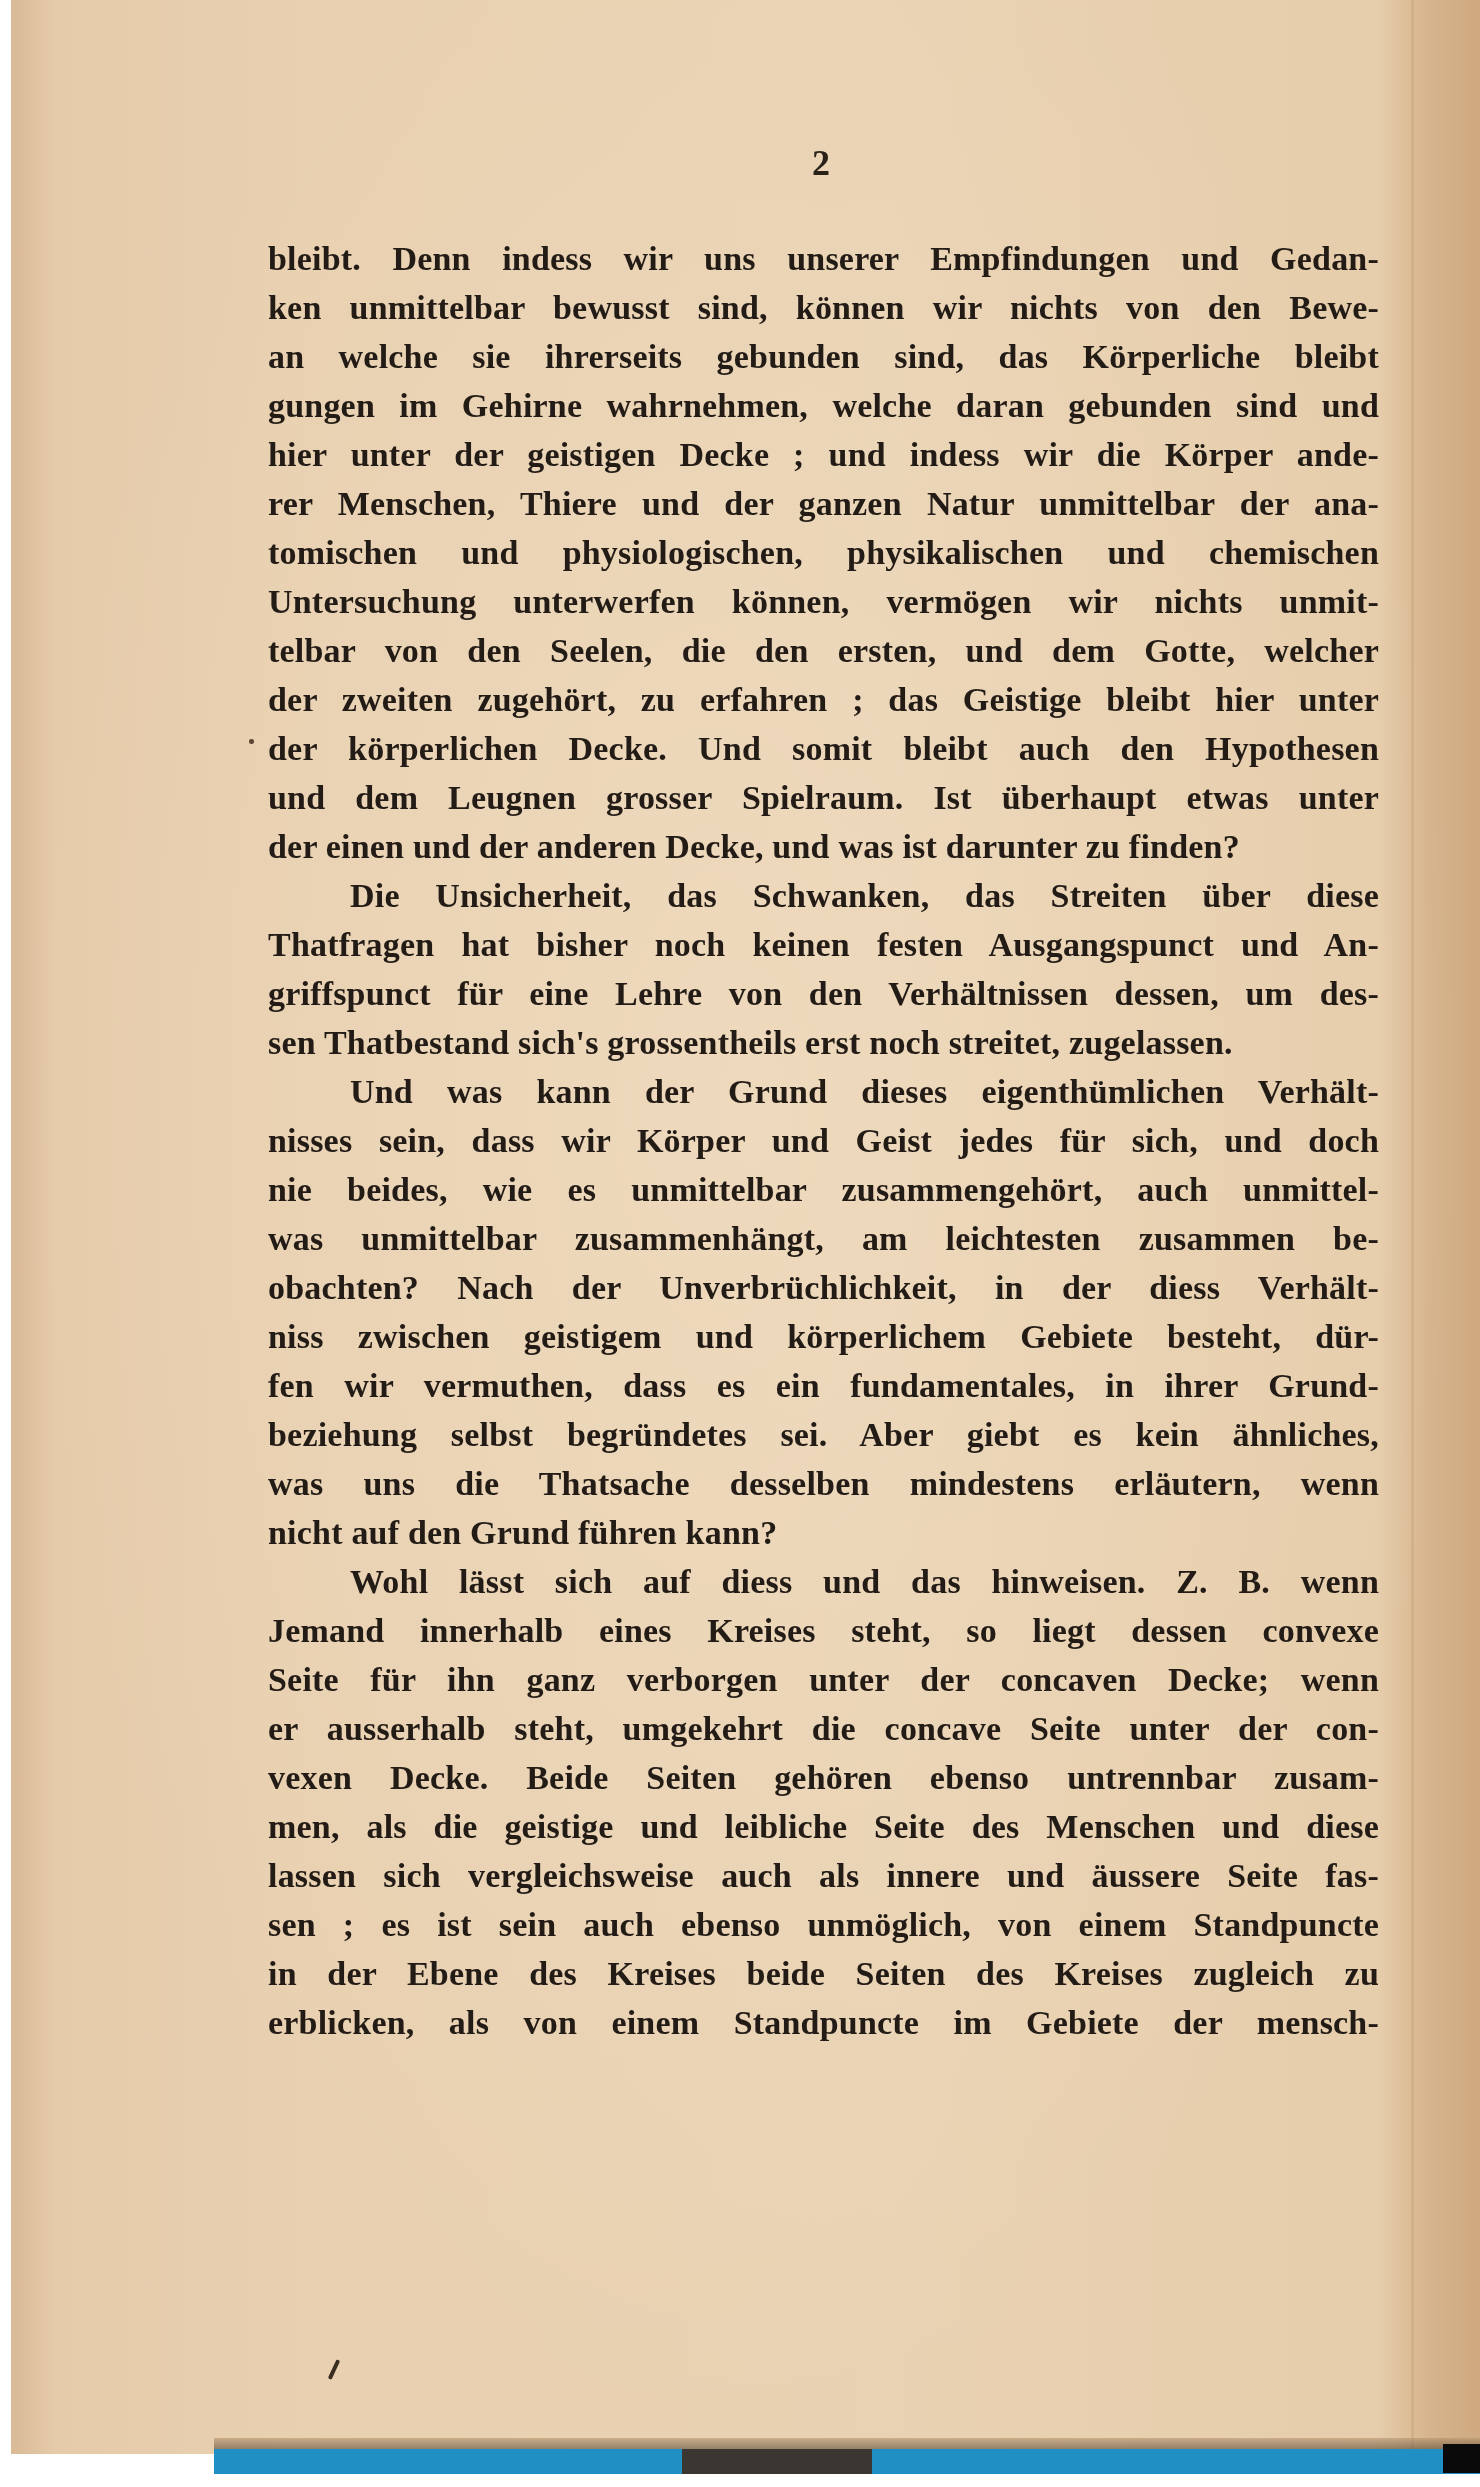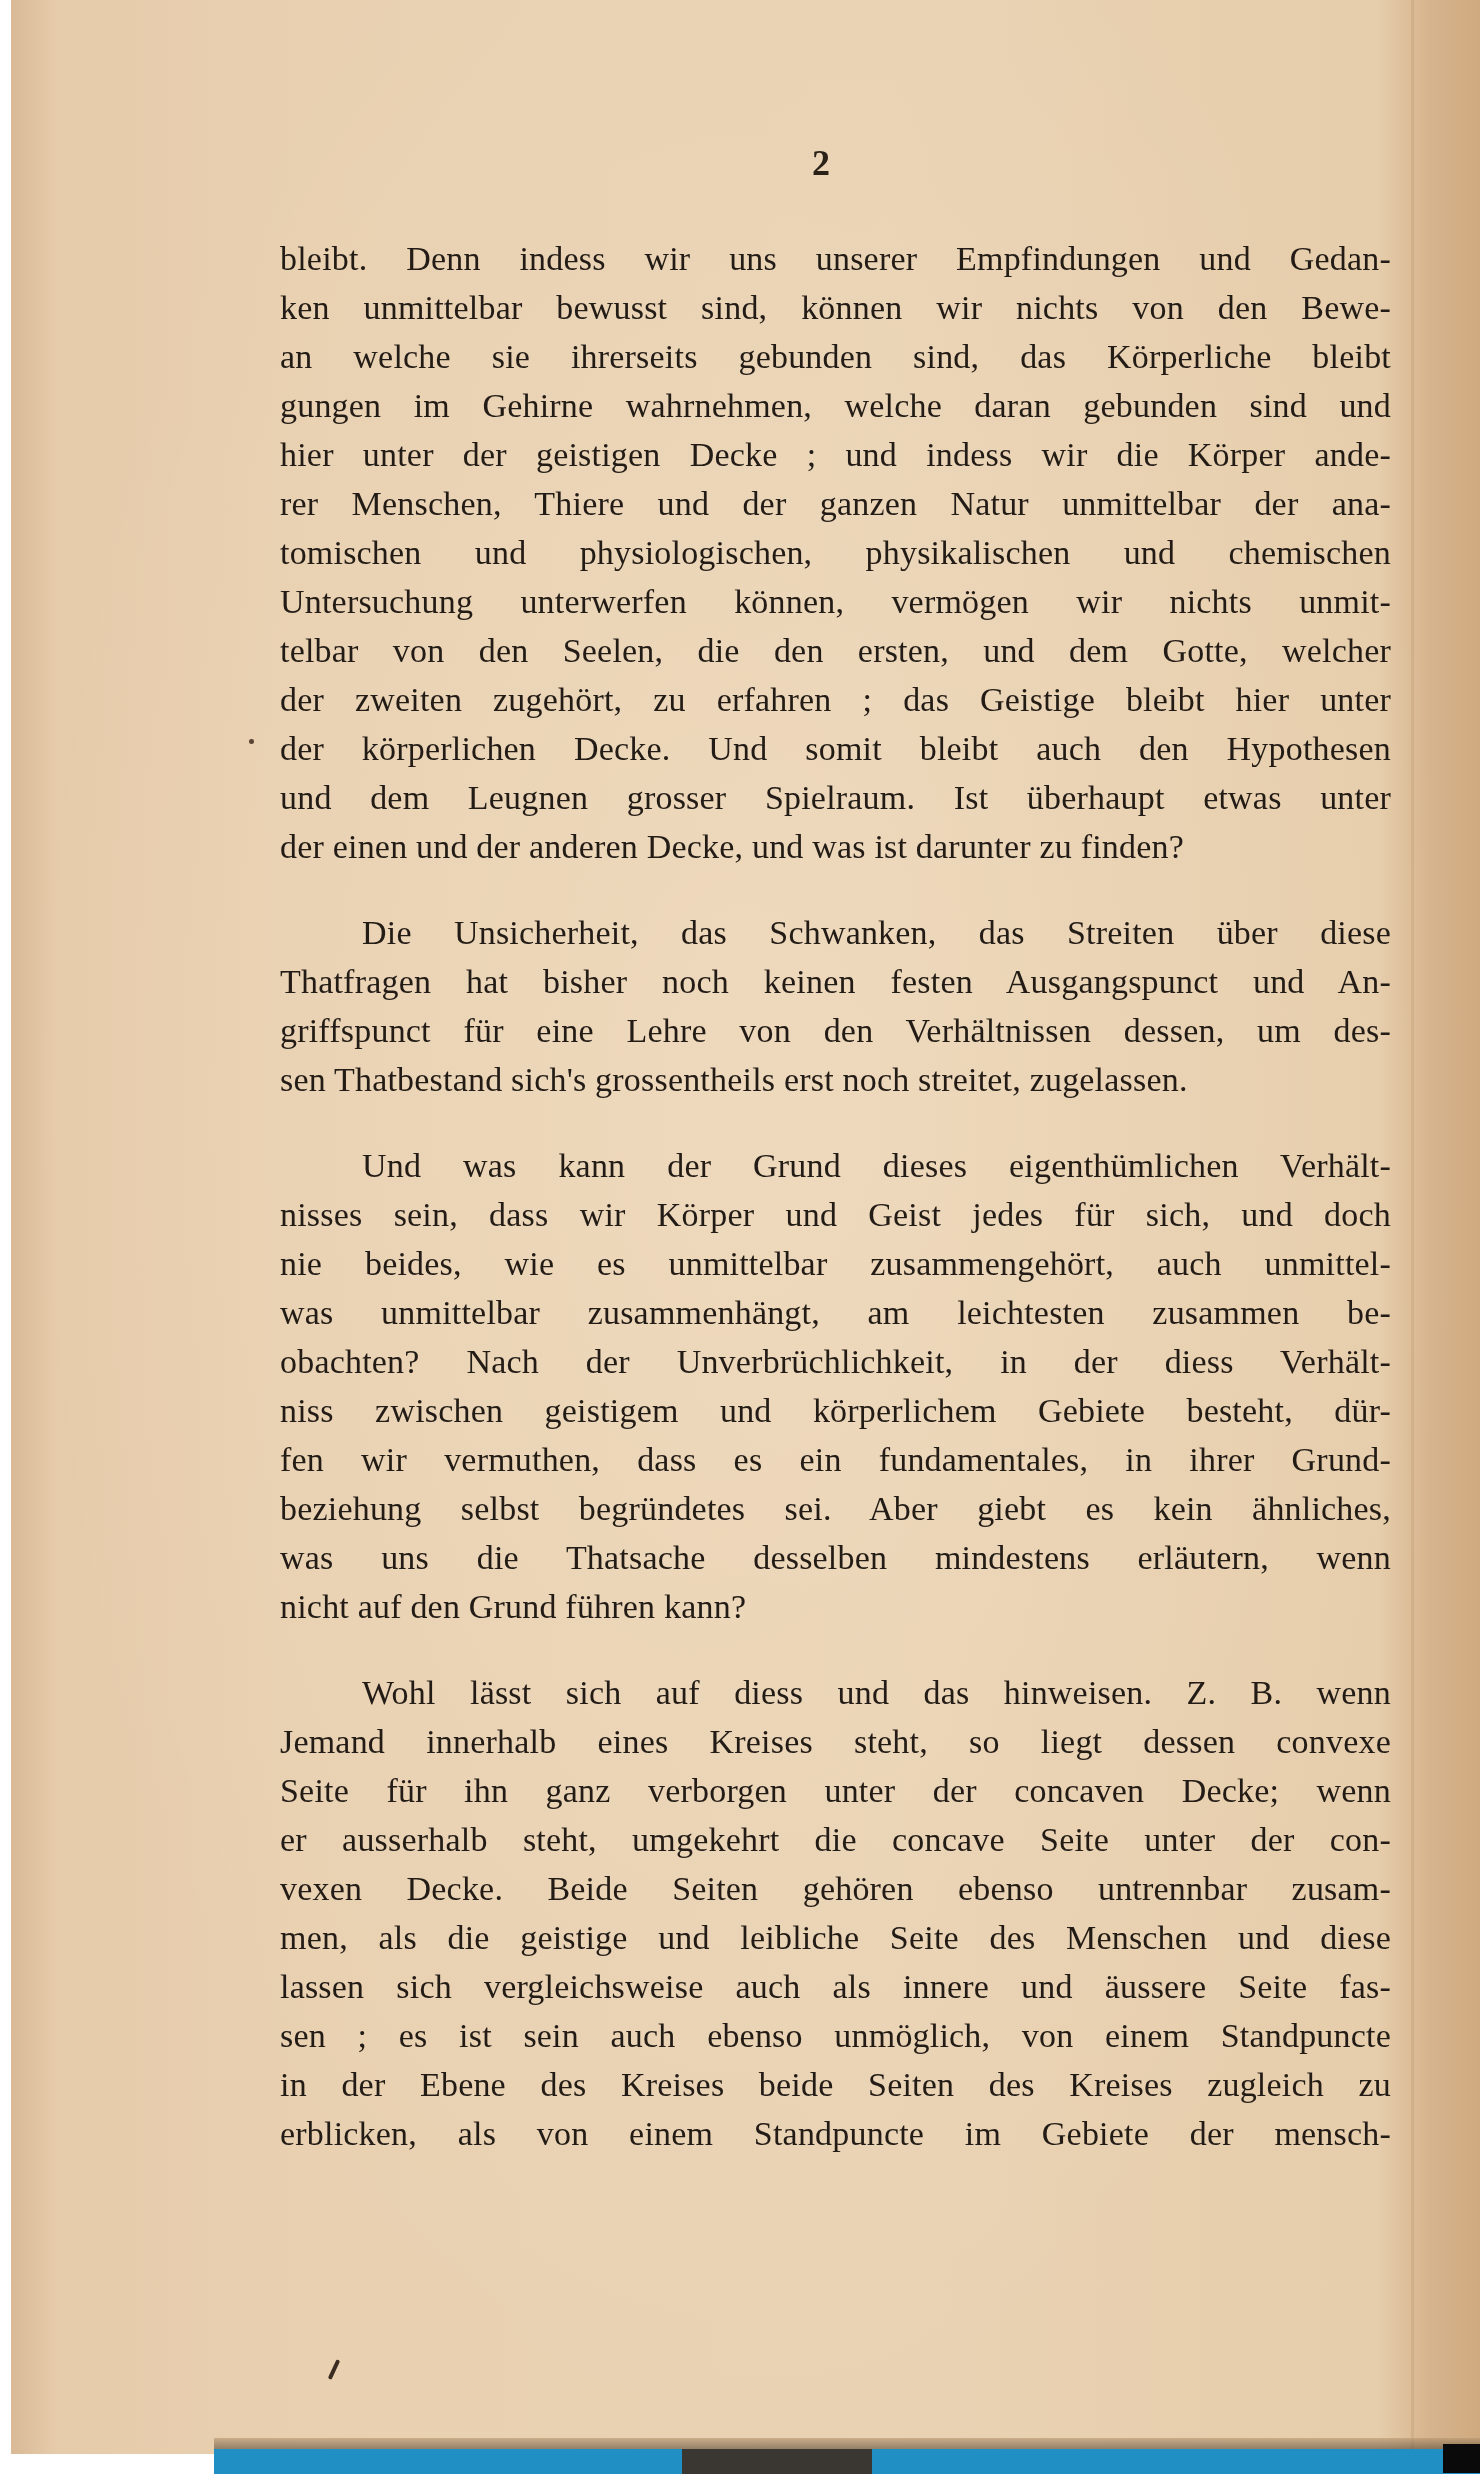--- a/index.html
+++ b/index.html
@@ -13,27 +13,27 @@
     background: radial-gradient(ellipse at 50% 45%, rgba(255,240,220,0.25), rgba(0,0,0,0) 70%);
   }
   .crease {
     position:absolute; left:1400px; top:0; width:2.8px; height:2454px; background:rgba(160,120,80,0.18);
   }
   .page-number {
     position:absolute; left:0; width:1642px; top:142px; text-align:center;
     font-family:"Liberation Serif", serif; font-size:36px; color:#2a2119; font-weight:bold;
   }
   .text-block {
-    position:absolute; left:280px; top:234px; width:1111px;
+    position:absolute; left:268px; top:234px; width:1111px;
     font-family:"Liberation Serif", serif; font-size:34px; line-height:49px; color:#231c16;
-    font-weight:normal; letter-spacing:0.2px;
+    font-weight:bold; letter-spacing:0.2px;
   }
   .line { display:block; white-space:nowrap; text-align:justify; text-align-last:justify; height:49px; }
   .line.last { text-align-last:left; }
-  .line.indent { padding-left:82px;margin-top:37px; }
+  .line.indent { padding-left:82px; }
   .margin-dot { position:absolute; left:249px; top:739px; width:4.7px; height:4.7px; border-radius:50%; background:#5a4433; }
   .bottom-strip {
     position:absolute; left:214px; top:2449px; width:1267px; height:25px; background:#1f8fc4;
   }
   .bottom-strip-dark { position:absolute; left:682px; top:2449px; width:190px; height:25px; background:#3a3733; }
   .bottom-strip-black { position:absolute; left:1443px; top:2444px; width:38px; height:28.5px; background:#0a0a0a; }
   .bottom-shadow { position:absolute; left:214px; top:2438px; width:1267px; height:11.4px; background:linear-gradient(#b8976f, #5a4a38); opacity:0.6; }
   .scribble { position:absolute; left:332px; top:2359px; width:3.8px; height:21px; background:#3a2c20; transform:rotate(25deg); border-radius:1.9px; }
 </style>
 </head>

